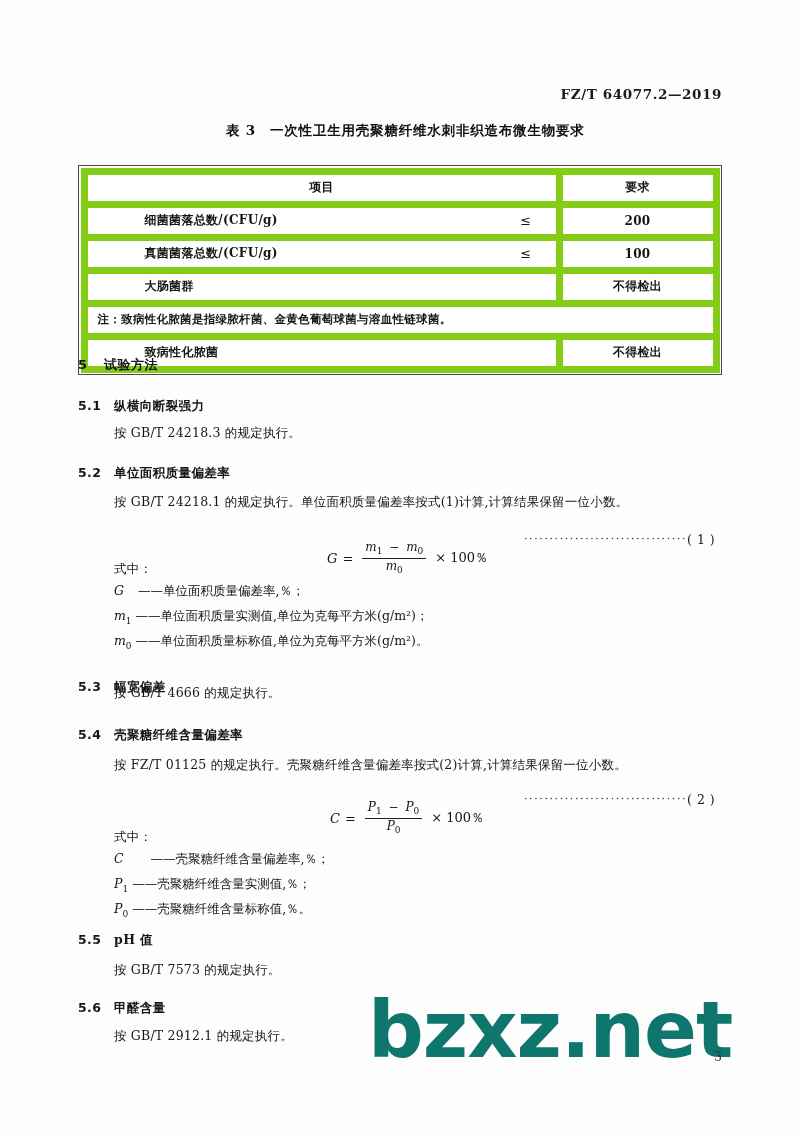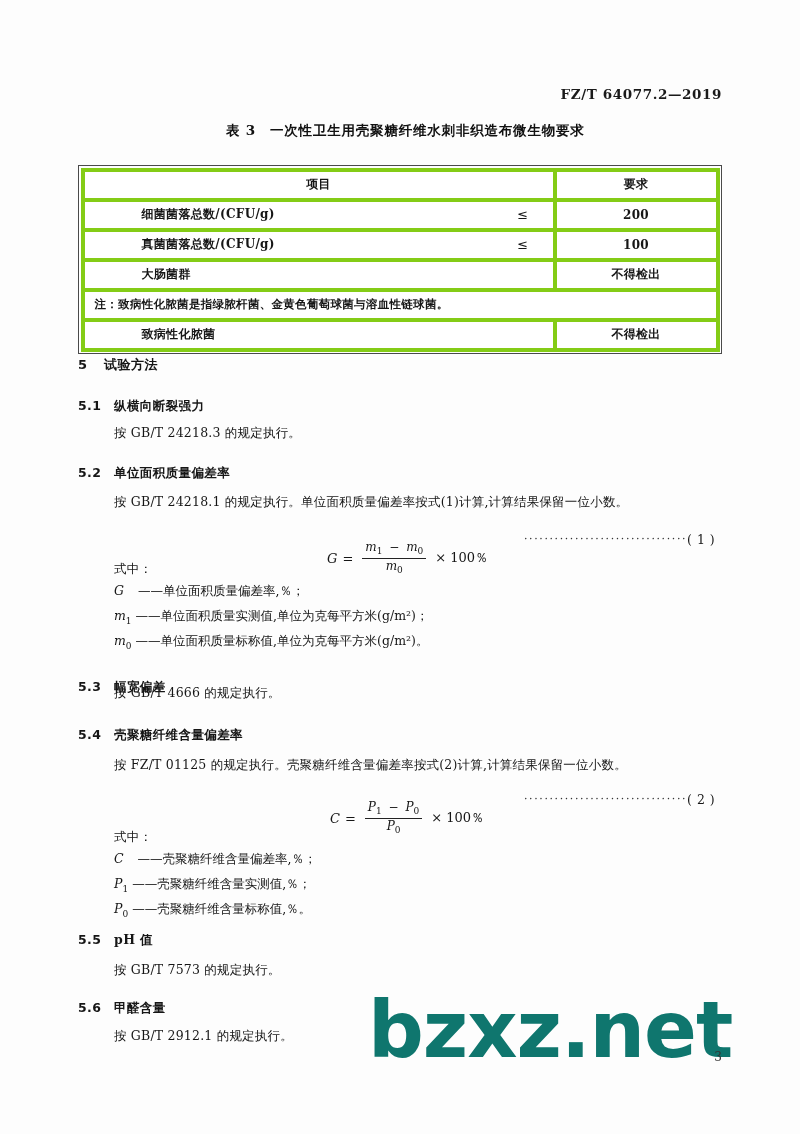--- a/index.html
+++ b/index.html
@@ -71,21 +71,21 @@
     background: #fff;
     box-sizing: border-box;
   }
   table.spec {
     width: 100%;
     border-collapse: collapse;
     font-size: 12px;
     background: #fff;
   }
   table.spec td {
-    border: 4px solid #84cc16;
+    border: 7px solid #84cc16;
     height: 26px;
     padding: 0 10px;
     vertical-align: middle;
     font-weight: bold;
     letter-spacing: 0.3px;
   }
   table.spec tr.head td {
     text-align: center;
     font-weight: bold;
   }
@@ -345,21 +345,21 @@
     <span style="margin-left:5px;">× 100％</span>
   </div>
   <div class="eqno" style="left:524px; top:792px;">
     <span class="leader">································</span><span>( 2 )</span>
   </div>
 
   <div class="para" style="left:114px; top:829px;">式中：</div>
   <div class="deflist" style="left:114px; top:849px;">
     <span class="row">
       <span class="sym"><span>C</span><sub></sub></span>
-      <span style="margin-left:10px;">——壳聚糖纤维含量偏差率,％；</span>
+      <span style="margin-left:23px;">——壳聚糖纤维含量偏差率,％；</span>
     </span>
     <span class="row">
       <span class="sym"><span>P</span><sub>1</sub></span>
       <span>——壳聚糖纤维含量实测值,％；</span>
     </span>
     <span class="row">
       <span class="sym"><span>P</span><sub>0</sub></span>
       <span>——壳聚糖纤维含量标称值,％。</span>
     </span>
   </div>

